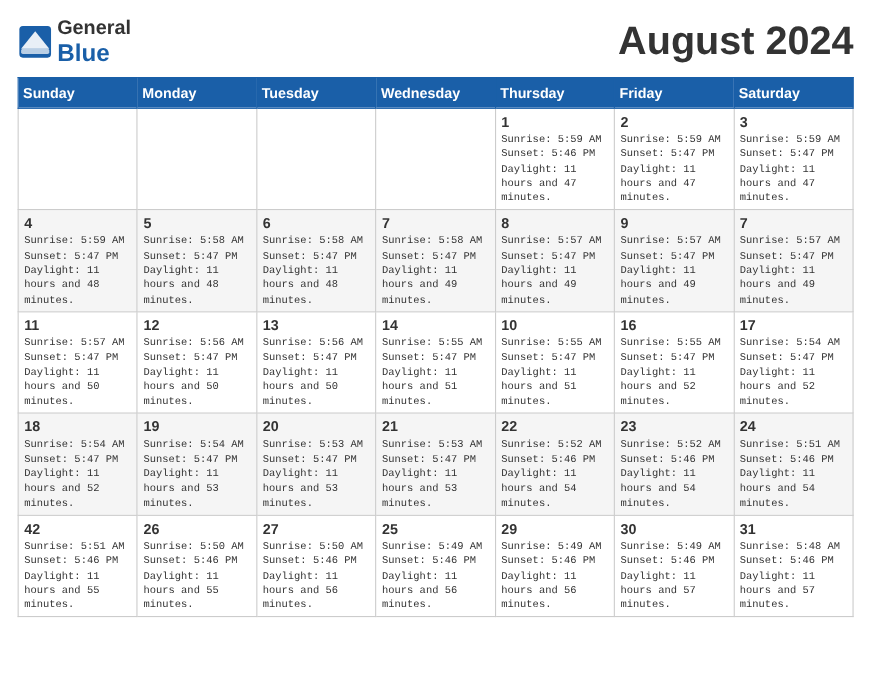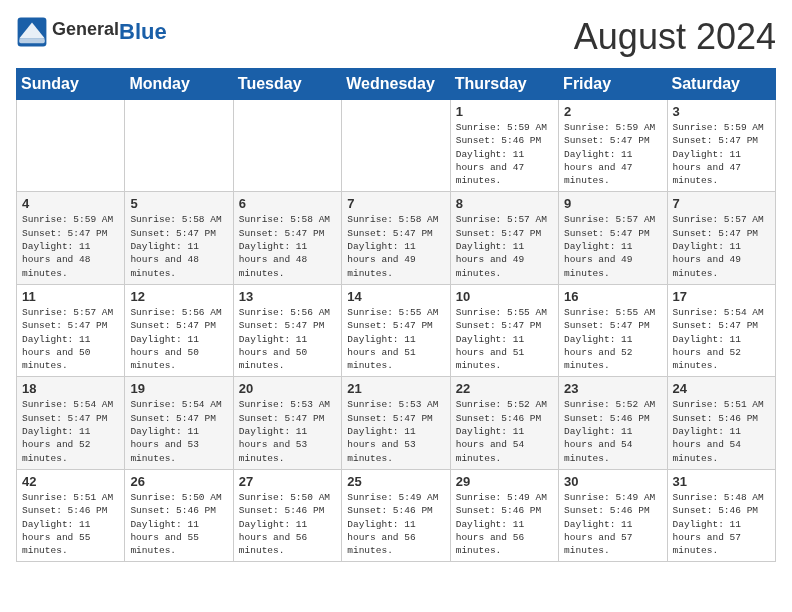--- a/index.html
+++ b/index.html
@@ -15,21 +15,21 @@
       justify-content: space-between;
       align-items: flex-start;
       margin-bottom: 10px;
     }
     .logo {
       display: flex;
       align-items: center;
     }
     .logo-text {
       display: flex;
-      flex-direction: row;
+      flex-direction: column;
       line-height: 1.1;
     }
     .logo-general {
       font-size: 18px;
       font-weight: bold;
       color: #333;
     }
     .logo-blue {
       font-size: 22px;
       font-weight: bold;
@@ -38,36 +38,36 @@
     .logo-icon {
       width: 32px;
       height: 32px;
       margin-right: 4px;
     }
     .title-area {
       text-align: right;
     }
     .cal-title {
       font-size: 36px;
-      font-weight: normal;
+      font-weight: bold;
       color: #333;
     }
     .cal-subtitle {
       font-size: 16px;
       color: #555;
     }
     table {
       width: 100%;
       border-collapse: collapse;
       table-layout: fixed;
     }
     .day-header th {
       background-color: #1a5fa8;
       color: #fff;
-      font-size: 16px;
+      font-size: 13px;
       font-weight: bold;
       padding: 6px 4px;
       text-align: left;
       border: 1px solid #1a5fa8;
     }
     td {
       border: 1px solid #ccc;
       vertical-align: top;
       padding: 4px 5px;
       font-size: 10px;

